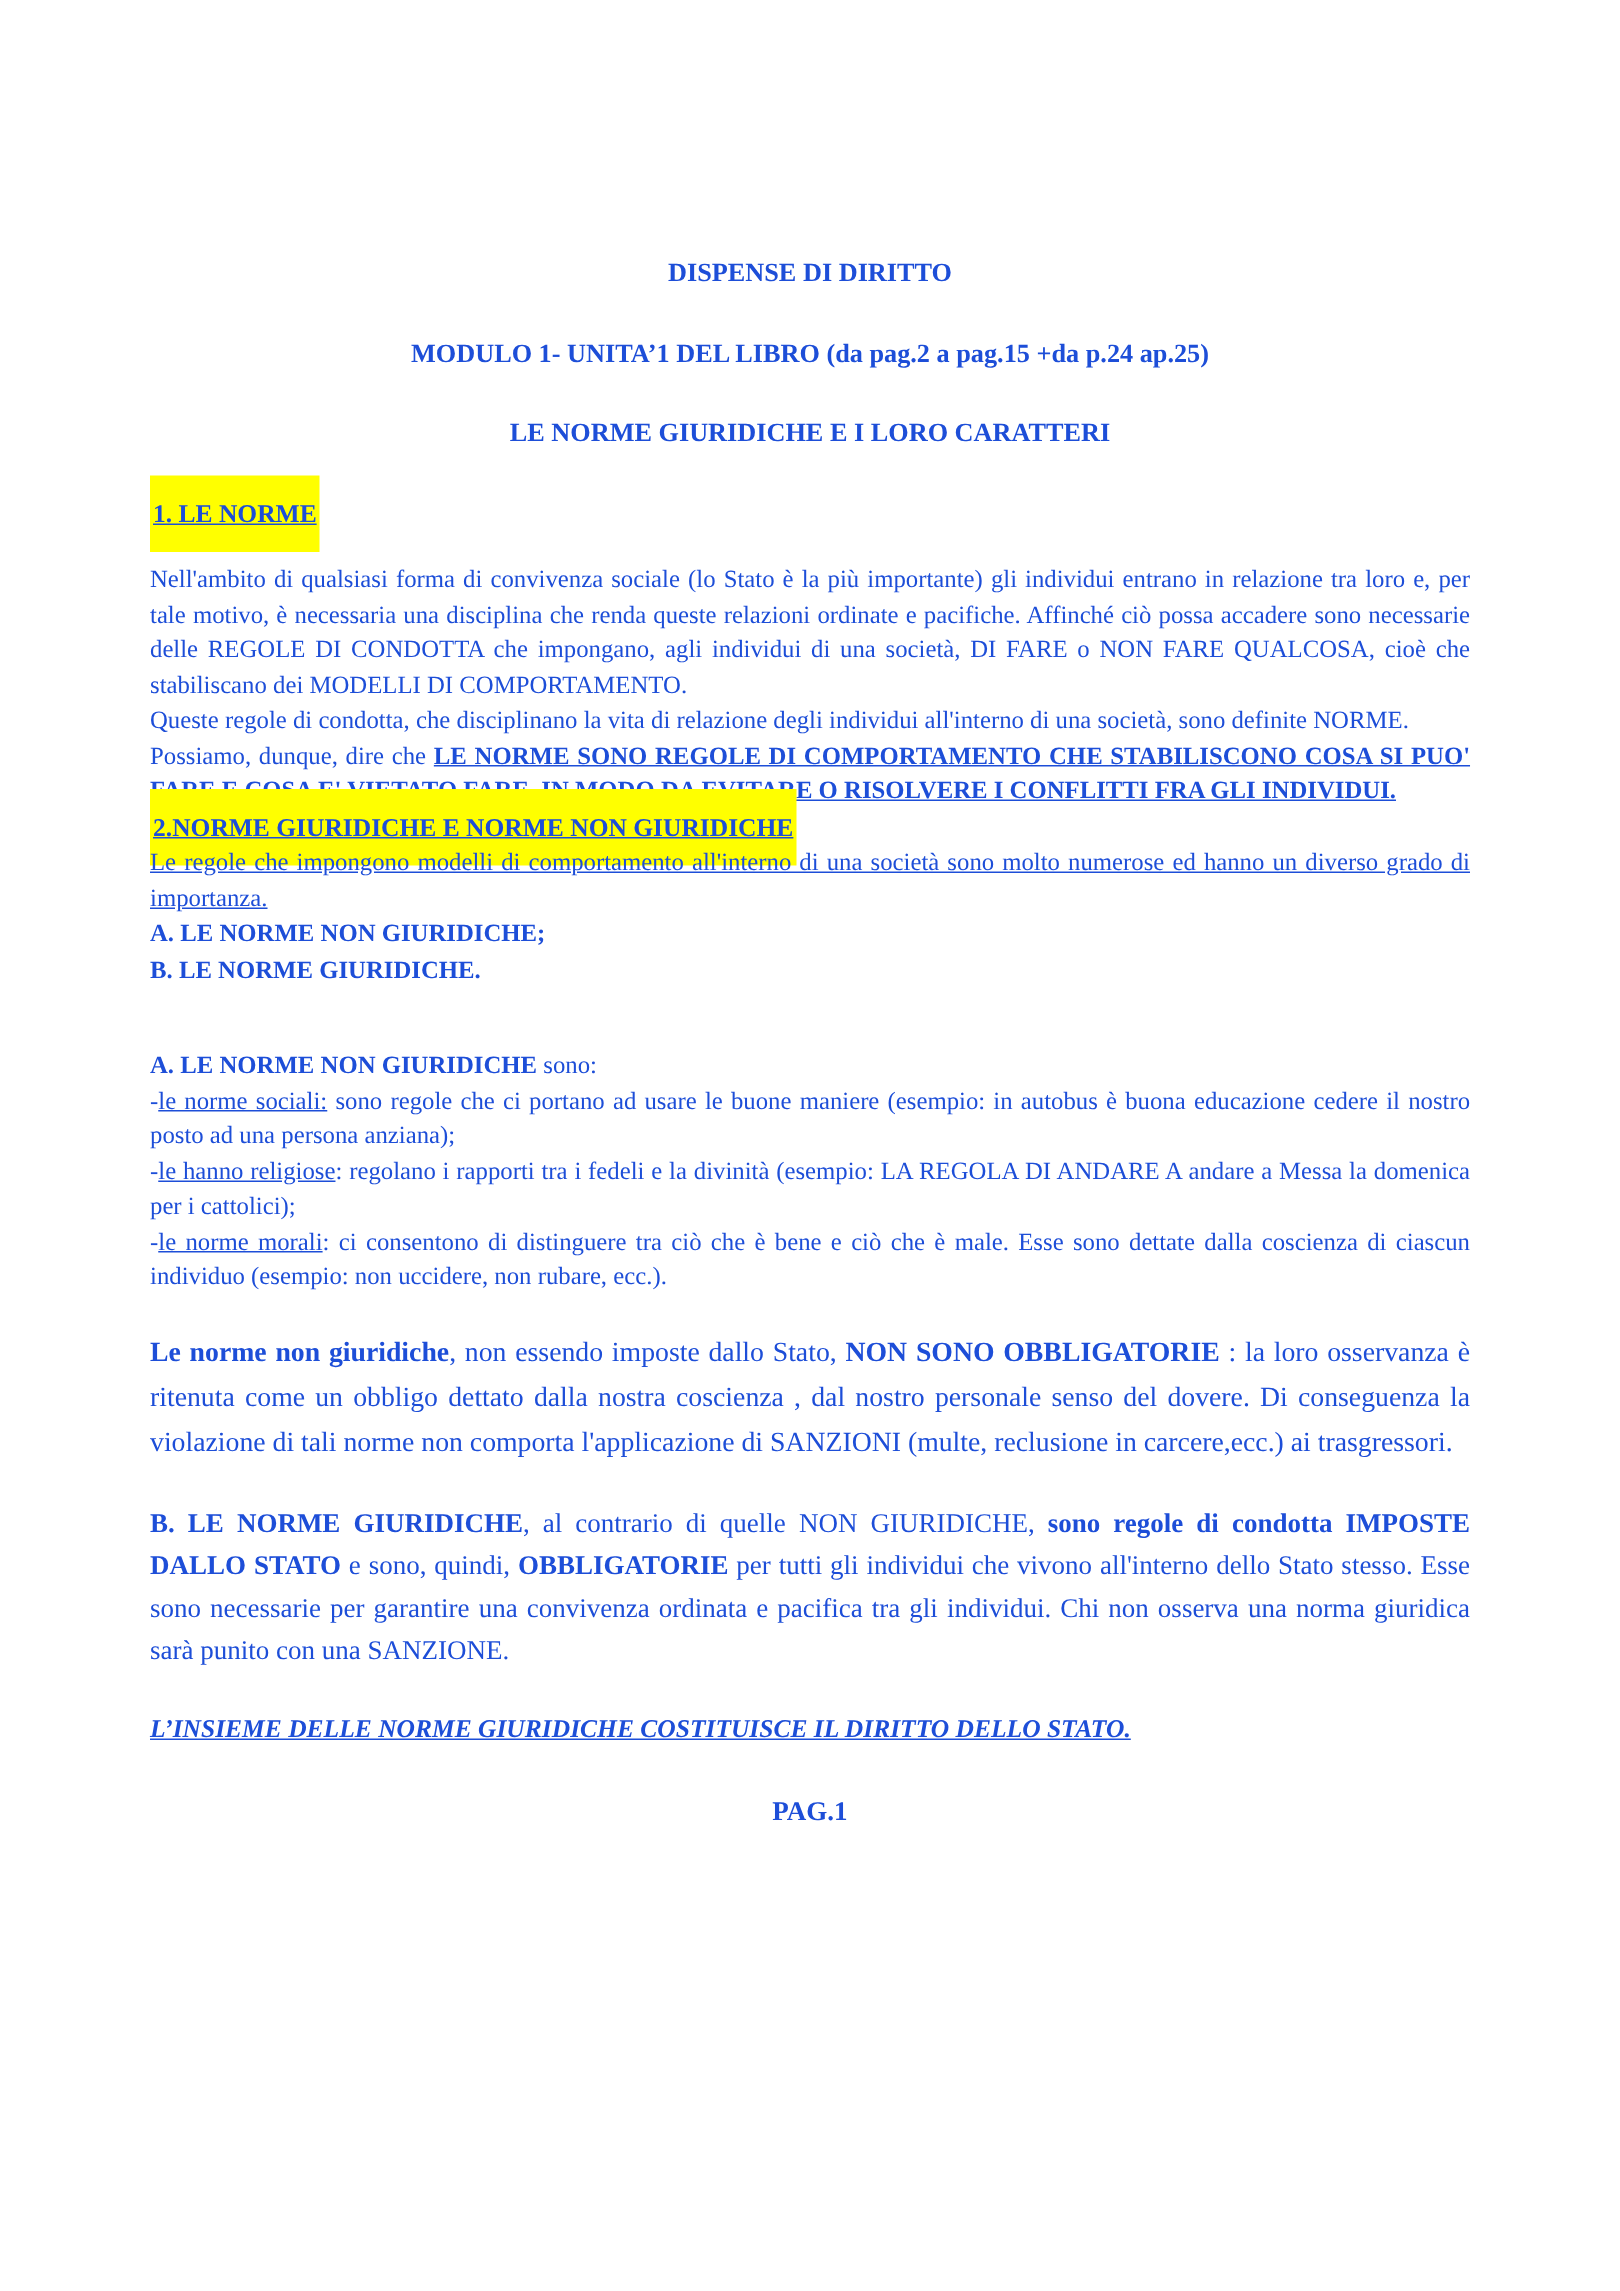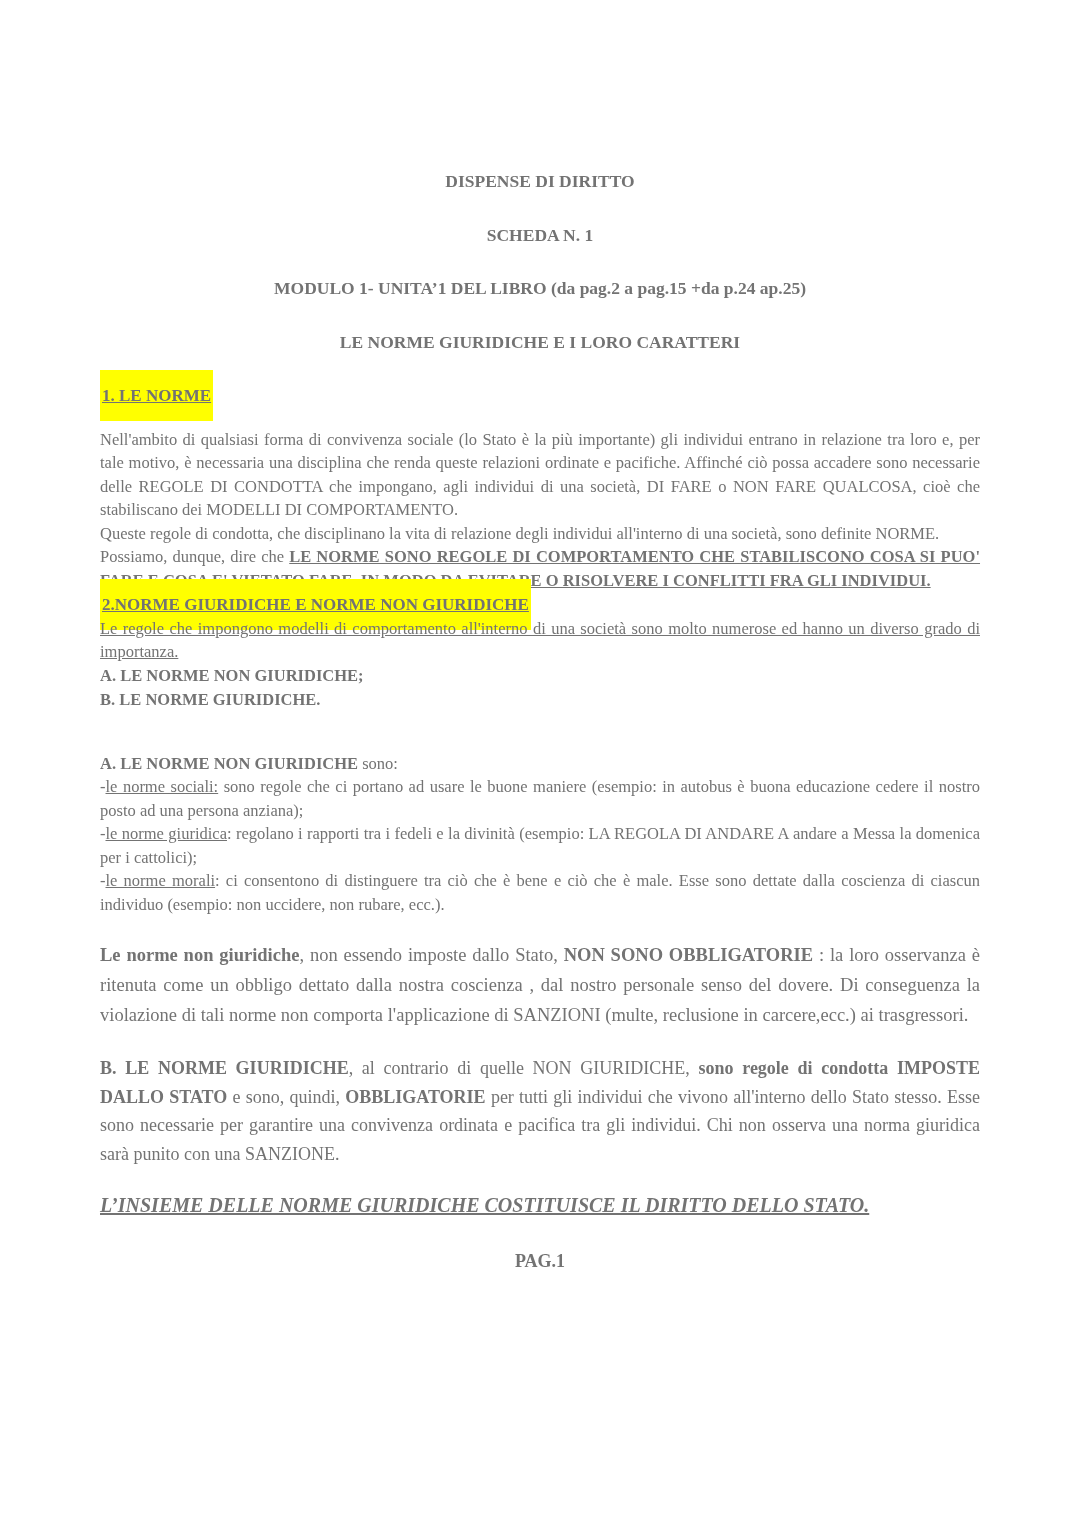--- a/index.html
+++ b/index.html
@@ -9,21 +9,21 @@
   }
   .page {
     position: relative;
     width: 1080px;
     height: 1527px;
     margin: 0 auto;
     background: #ffffff;
     box-sizing: border-box;
     padding: 170px 100px 0 100px;
     font-family: "Liberation Serif", "DejaVu Serif", serif;
-    color: #737373;
+    color: #1d4ed8;
     font-size: 16.5px;
     line-height: 23.5px;
   }
   .justify { text-align: justify; }
   .bold { font-weight: bold; }
   .u { text-decoration: underline; }
 
   .doc-header {
     font-size: 17.5px;
     font-weight: bold;
@@ -54,36 +54,35 @@
   }
   .big2 {
     font-size: 18px;
     line-height: 28.5px;
   }
   .conclusion {
     margin-top: 26px;
     font-weight: bold;
     font-style: italic;
     text-decoration: underline;
-    font-size: 20px;
+    font-size: 17px;
   }
   .footer-page {
     margin-top: 32px;
     text-align: center;
     font-weight: bold;
     font-size: 18px;
   }
 </style>
 </head>
 <body>
 
 <div class="page">
 
   <p class="doc-header">DISPENSE DI DIRITTO</p>
-  <p class="doc-header">SCHEDA N. 1</p>
   <p class="doc-header">MODULO 1- UNITA’1 DEL LIBRO (da pag.2 a pag.15 +da p.24 ap.25)</p>
   <p class="doc-header">LE NORME GIURIDICHE E I LORO CARATTERI</p>
 
   <div class="sec-heading">
     <span class="hl">1. LE NORME</span>
   </div>
 
   <p class="justify">
     <span>Nell'ambito di qualsiasi forma di convivenza sociale (lo Stato è la più importante) gli individui entrano in relazione tra loro e, per tale motivo, è necessaria una disciplina che renda queste relazioni ordinate e pacifiche. Affinché ciò possa accadere sono necessarie delle REGOLE DI CONDOTTA che impongano, agli individui di una società, DI FARE o NON FARE QUALCOSA, cioè che stabiliscano dei MODELLI DI COMPORTAMENTO.</span>
   </p>
@@ -104,21 +103,21 @@
   <p class="bold">A. LE NORME NON GIURIDICHE;</p>
   <p class="bold gap-sm">B. LE NORME GIURIDICHE.</p>
 
   <p class="gap-lg">
     <span class="bold">A. LE NORME NON GIURIDICHE</span><span> sono:</span>
   </p>
   <p class="justify">
     <span>-</span><span class="u">le norme sociali:</span><span> sono regole che ci portano ad usare le buone maniere (esempio: in autobus è buona educazione cedere il nostro posto ad una persona anziana);</span>
   </p>
   <p class="justify">
-    <span>-</span><span class="u">le norme giuridica</span><span>: regolano i rapporti tra i fedeli e la divinità (esempio: LA REGOLA DI ANDARE A andare a Messa la domenica per i cattolici);</span>
+    <span>-</span><span class="u">le hanno religiose</span><span>: regolano i rapporti tra i fedeli e la divinità (esempio: LA REGOLA DI ANDARE A andare a Messa la domenica per i cattolici);</span>
   </p>
   <p class="justify">
     <span>-</span><span class="u">le norme morali</span><span>: ci consentono di distinguere tra ciò che è bene e ciò che è male. Esse sono dettate dalla coscienza di ciascun individuo (esempio: non uccidere, non rubare, ecc.).</span>
   </p>
 
   <p class="justify big gap-md">
     <span class="bold">Le norme non giuridiche</span><span>, non essendo imposte dallo Stato, </span><span class="bold">NON SONO OBBLIGATORIE</span><span> : la loro osservanza è ritenuta come un obbligo dettato dalla nostra coscienza , dal nostro personale senso del dovere. Di conseguenza la violazione di tali norme non comporta l'applicazione di SANZIONI (multe, reclusione in carcere,ecc.) ai trasgressori.</span>
   </p>
 
   <p class="justify big2 gap-md">

